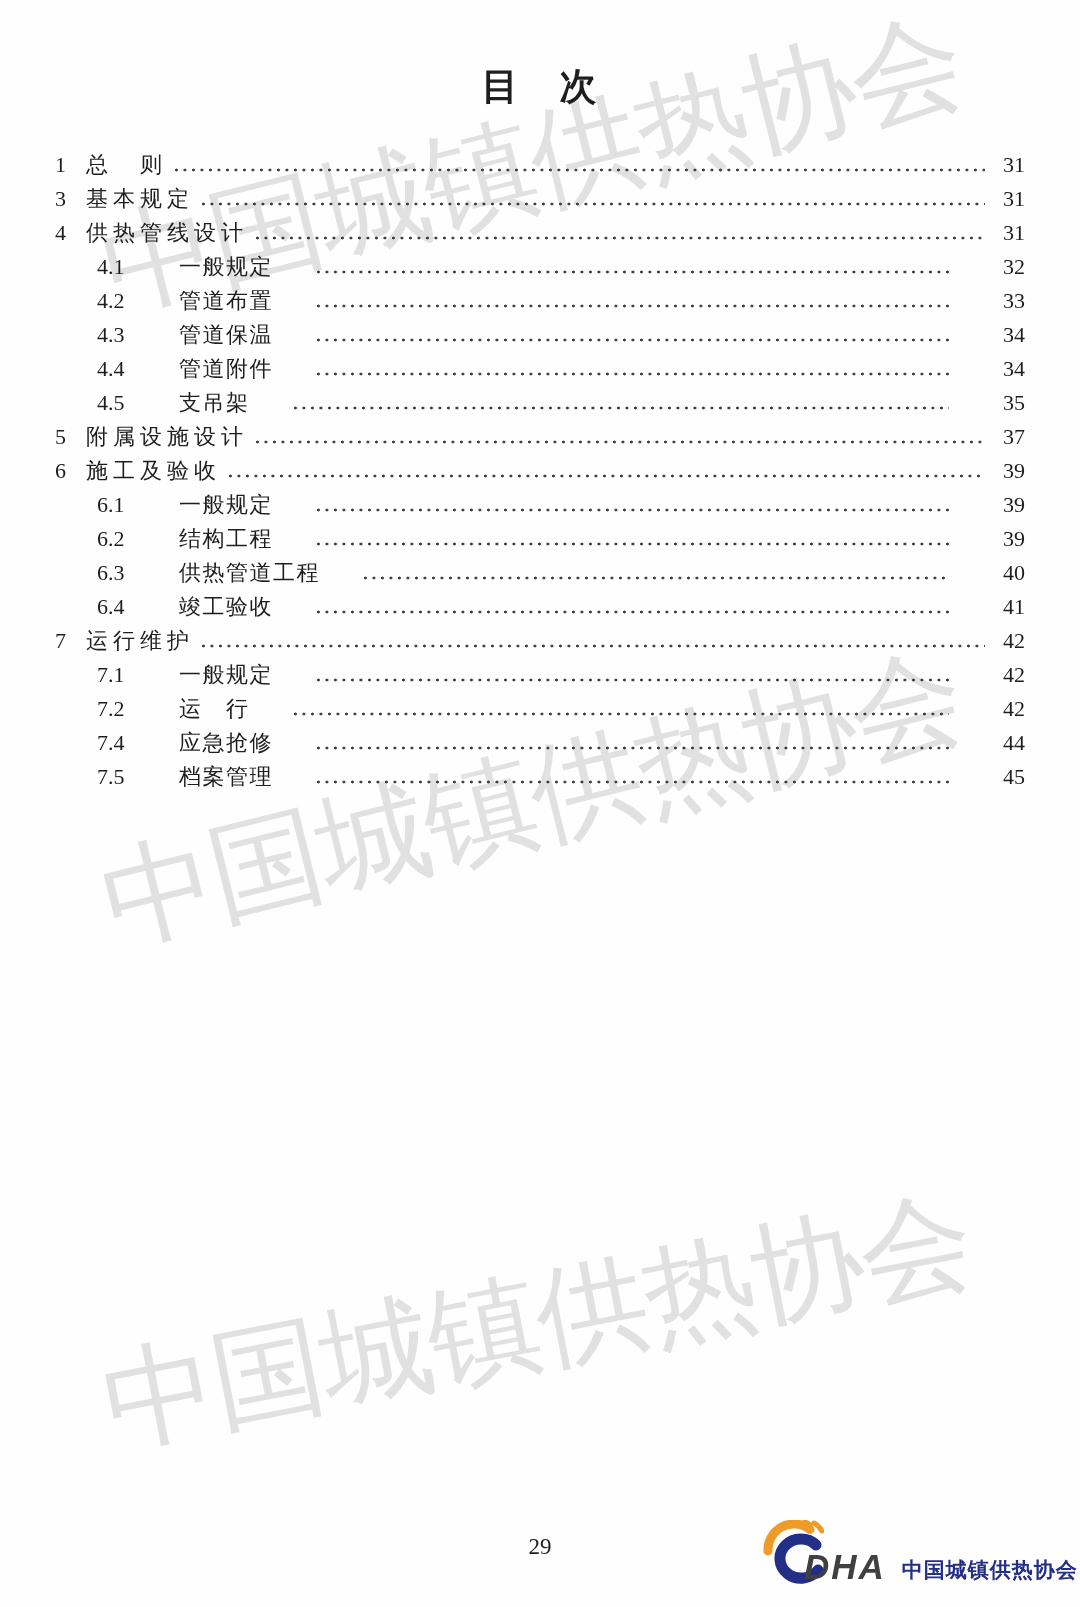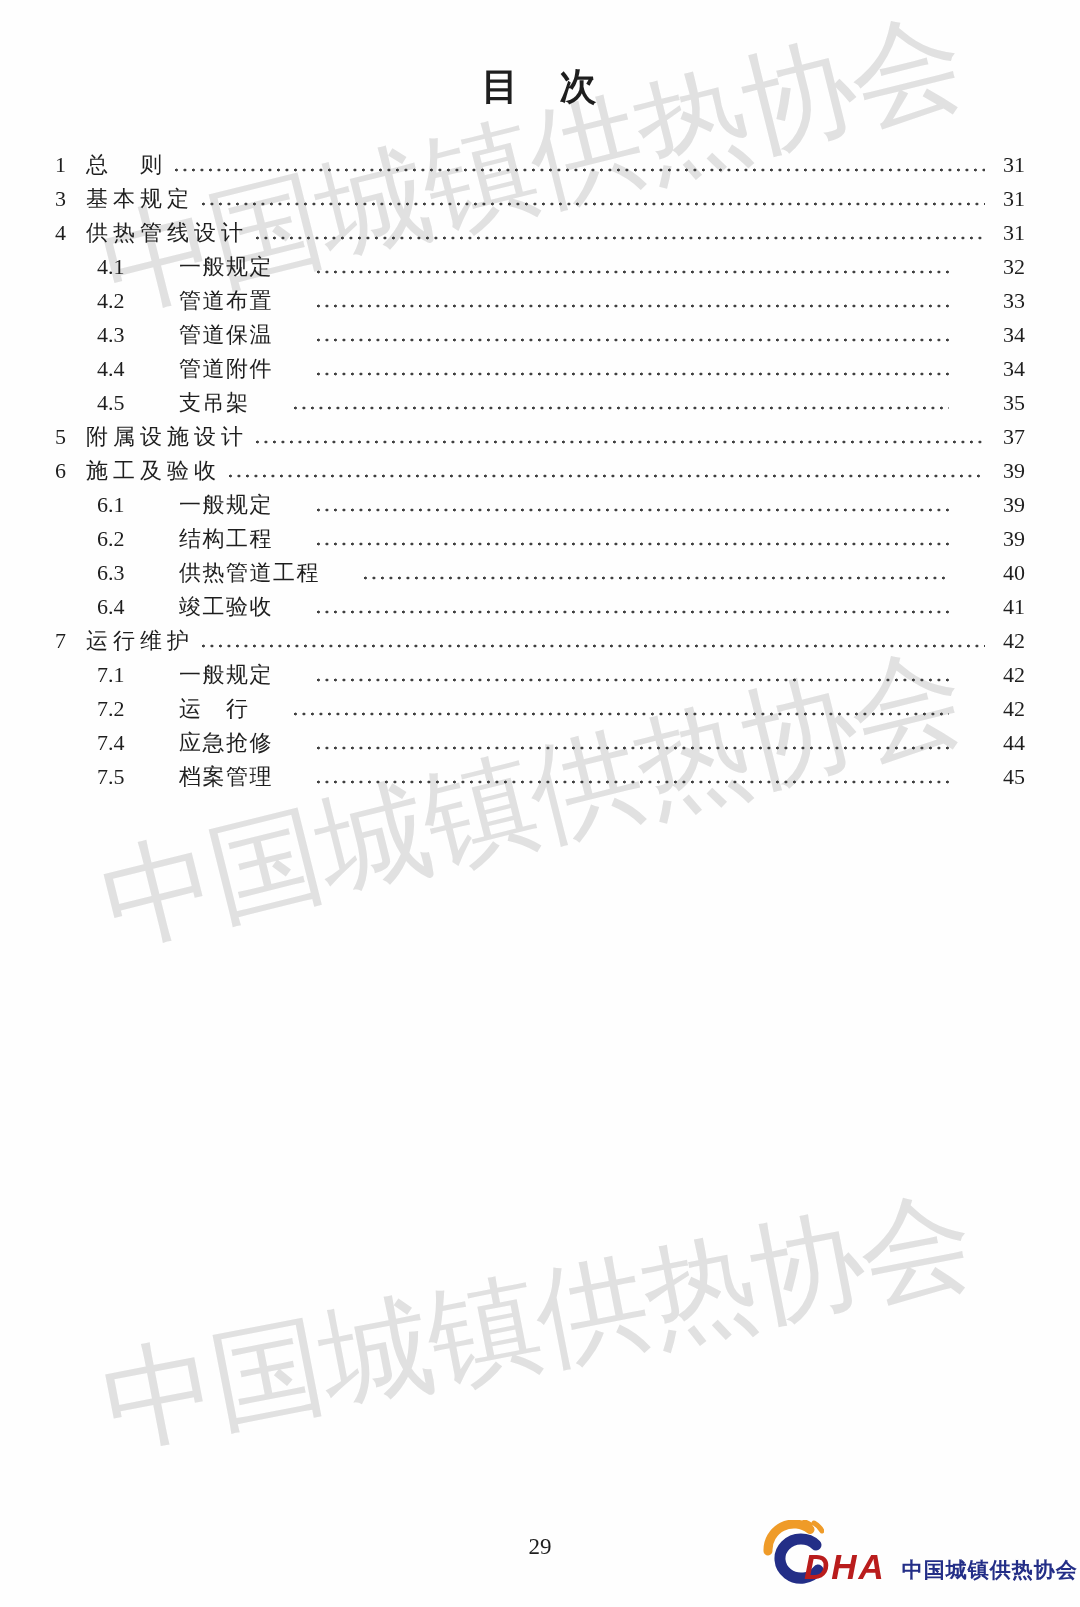--- a/index.html
+++ b/index.html
@@ -47,21 +47,21 @@
   }
   
   .logo {
     position:absolute; left:758px; top:1516px; height:70px; z-index:1;
     display:flex; align-items:flex-end;
     font-family:"Liberation Sans","DejaVu Sans",sans-serif;
   }
   .logo-mark { flex:0 0 auto; }
   .logo-dha {
     font-style:italic; font-weight:bold; font-size:35px; line-height:1;
-    color:#b91c1c; letter-spacing:2px; margin-left:-20px; padding-bottom:2px;
+    color:#404040; letter-spacing:2px; margin-left:-20px; padding-bottom:2px;
   }
   .logo-org {
     font-weight:bold; font-size:21px; line-height:1;
     color:#232e87; letter-spacing:1px; margin-left:16px; padding-bottom:6px;
     white-space:nowrap;
   }
 </style>
 </head>
 <body>
 

